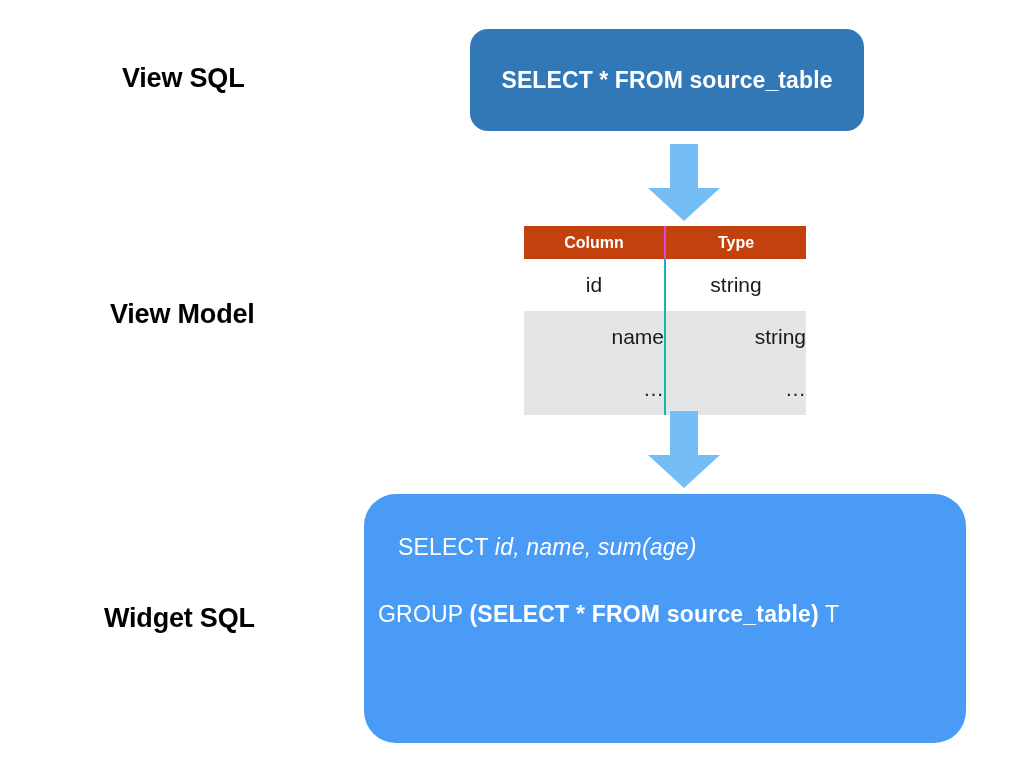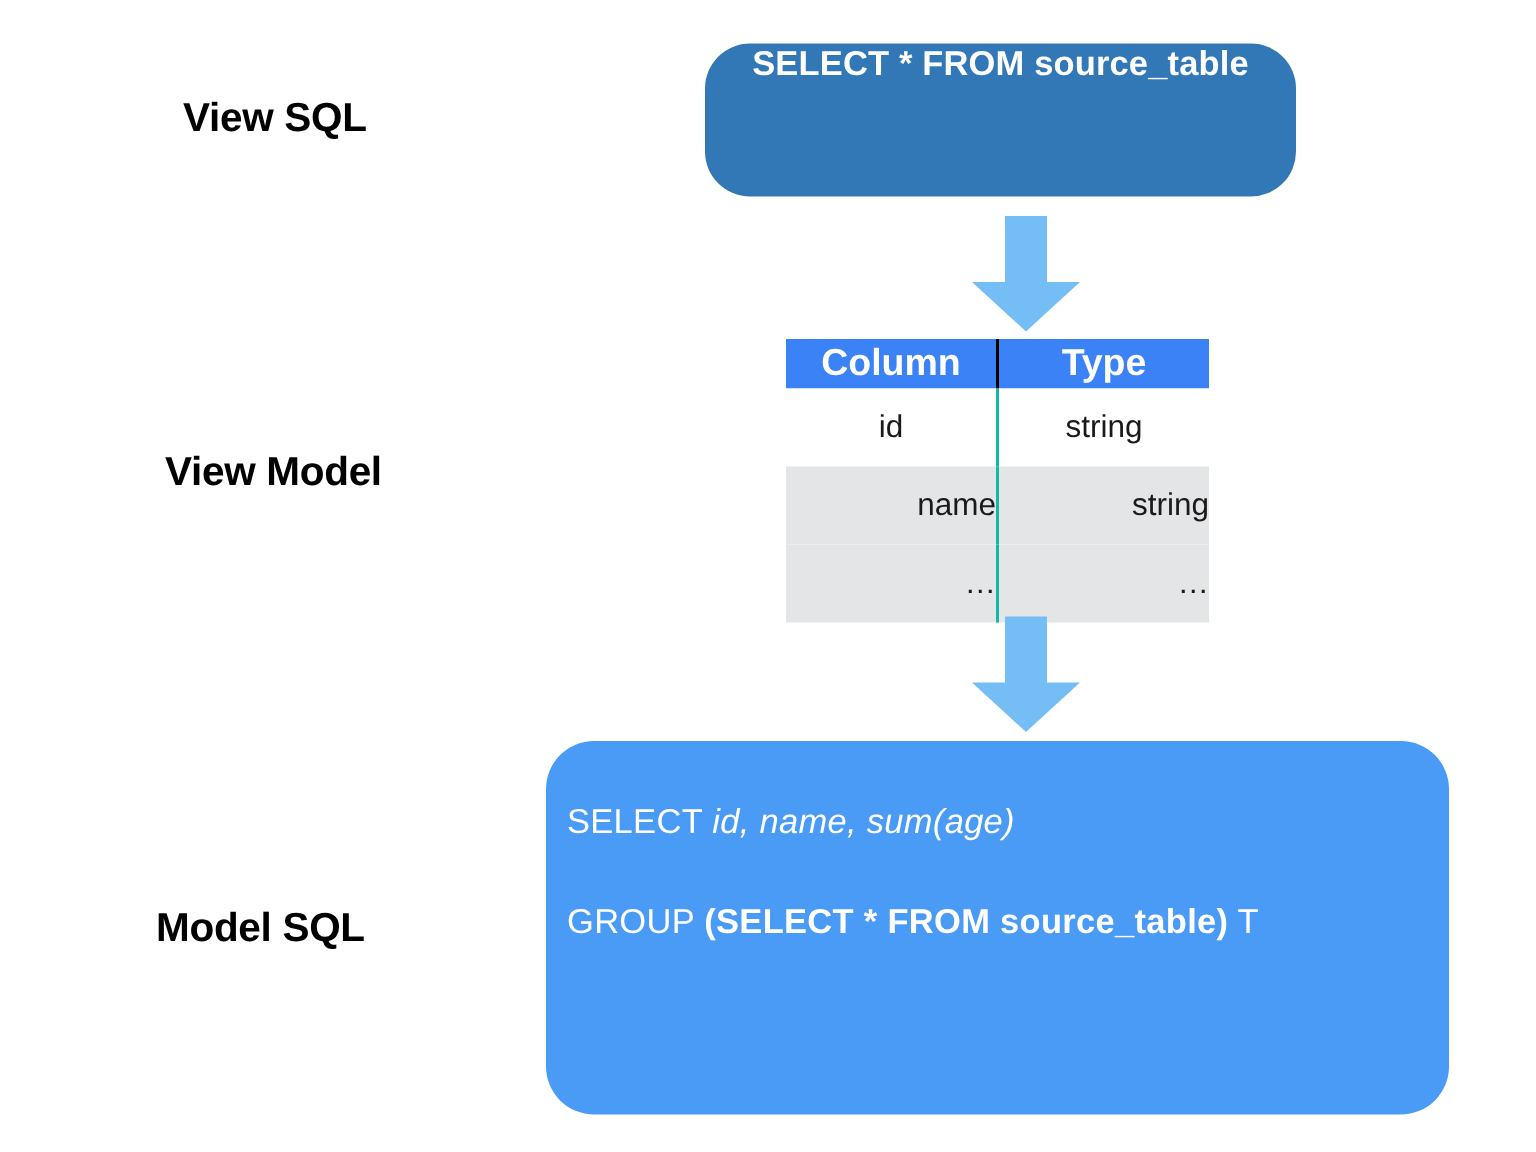--- a/index.html
+++ b/index.html
@@ -32,22 +32,23 @@
   #label-widget-sql { left: 104px; top: 603px; }
 
   
   #view-sql-box {
     position: absolute;
     left: 470px;
     top: 29px;
     width: 394px;
     height: 102px;
     background: #3278b7;
-    border-radius: 30px;
+    border-radius: 18px;
     display: flex;
+    align-items: center;
     justify-content: center;
   }
   #view-sql-text {
     color: #ffffff;
     font-weight: bold;
     font-size: 23px;
     letter-spacing: 0.1px;
     white-space: nowrap;
   }
 
@@ -91,29 +92,29 @@
   #view-model-table td {
     text-align: center;
     font-size: 21px;
     padding: 0;
     height: 52px;
     line-height: 36px;
     font-weight: normal;
     color: #1a1a1a;
   }
   #view-model-table thead th {
-    background: #3b82f6;
+    background: #c2410c;
     color: #ffffff;
     font-weight: bold;
-    font-size: 25px;
+    font-size: 16px;
     height: 33px;
     line-height: 33px;
   }
   #view-model-table thead th.col-type {
-    border-left: 2px solid #000000;
+    border-left: 2px solid #d946ef;
   }
   #view-model-table tbody tr.odd-row td {
     background: #ffffff;
   }
   #view-model-table tbody tr.even-row td {
     background: #e4e5e7;
     text-align: right;
   }
   #view-model-table tbody td.cell-type {
     border-left: 2px solid #14b8a6;
@@ -130,37 +131,37 @@
     border-radius: 32px;
   }
   .sql-line {
     position: absolute;
     left: 14px;
     color: #ffffff;
     font-size: 23px;
     white-space: nowrap;
     letter-spacing: 0.2px;
   }
-  #sql-line-1 { top: 40px; }
+  #sql-line-1 { top: 40px; margin-left: 20px; }
   #sql-line-2 { top: 107px; }
   #sql-line-3 { top: 173px; }
   .sql-kw   { font-weight: normal; font-style: normal; }
   .sql-ital { font-weight: normal; font-style: italic; }
   .sql-bold { font-weight: bold;   font-style: normal; }
 </style>
 </head>
 <body>
 
 <div id="canvas">
 
   <div class="row-label" id="label-view-sql">View SQL</div>
 
   <div class="row-label" id="label-view-model">View Model</div>
 
-  <div class="row-label" id="label-widget-sql">Model SQL</div>
+  <div class="row-label" id="label-widget-sql">Widget SQL</div>
 
   <div id="view-sql-box">
     <span id="view-sql-text">SELECT * FROM source_table</span>
   </div>
 
   <div class="arrow-down" id="arrow-top">
     <div class="arrow-shaft"></div>
     <div class="arrow-head"></div>
   </div>
 

